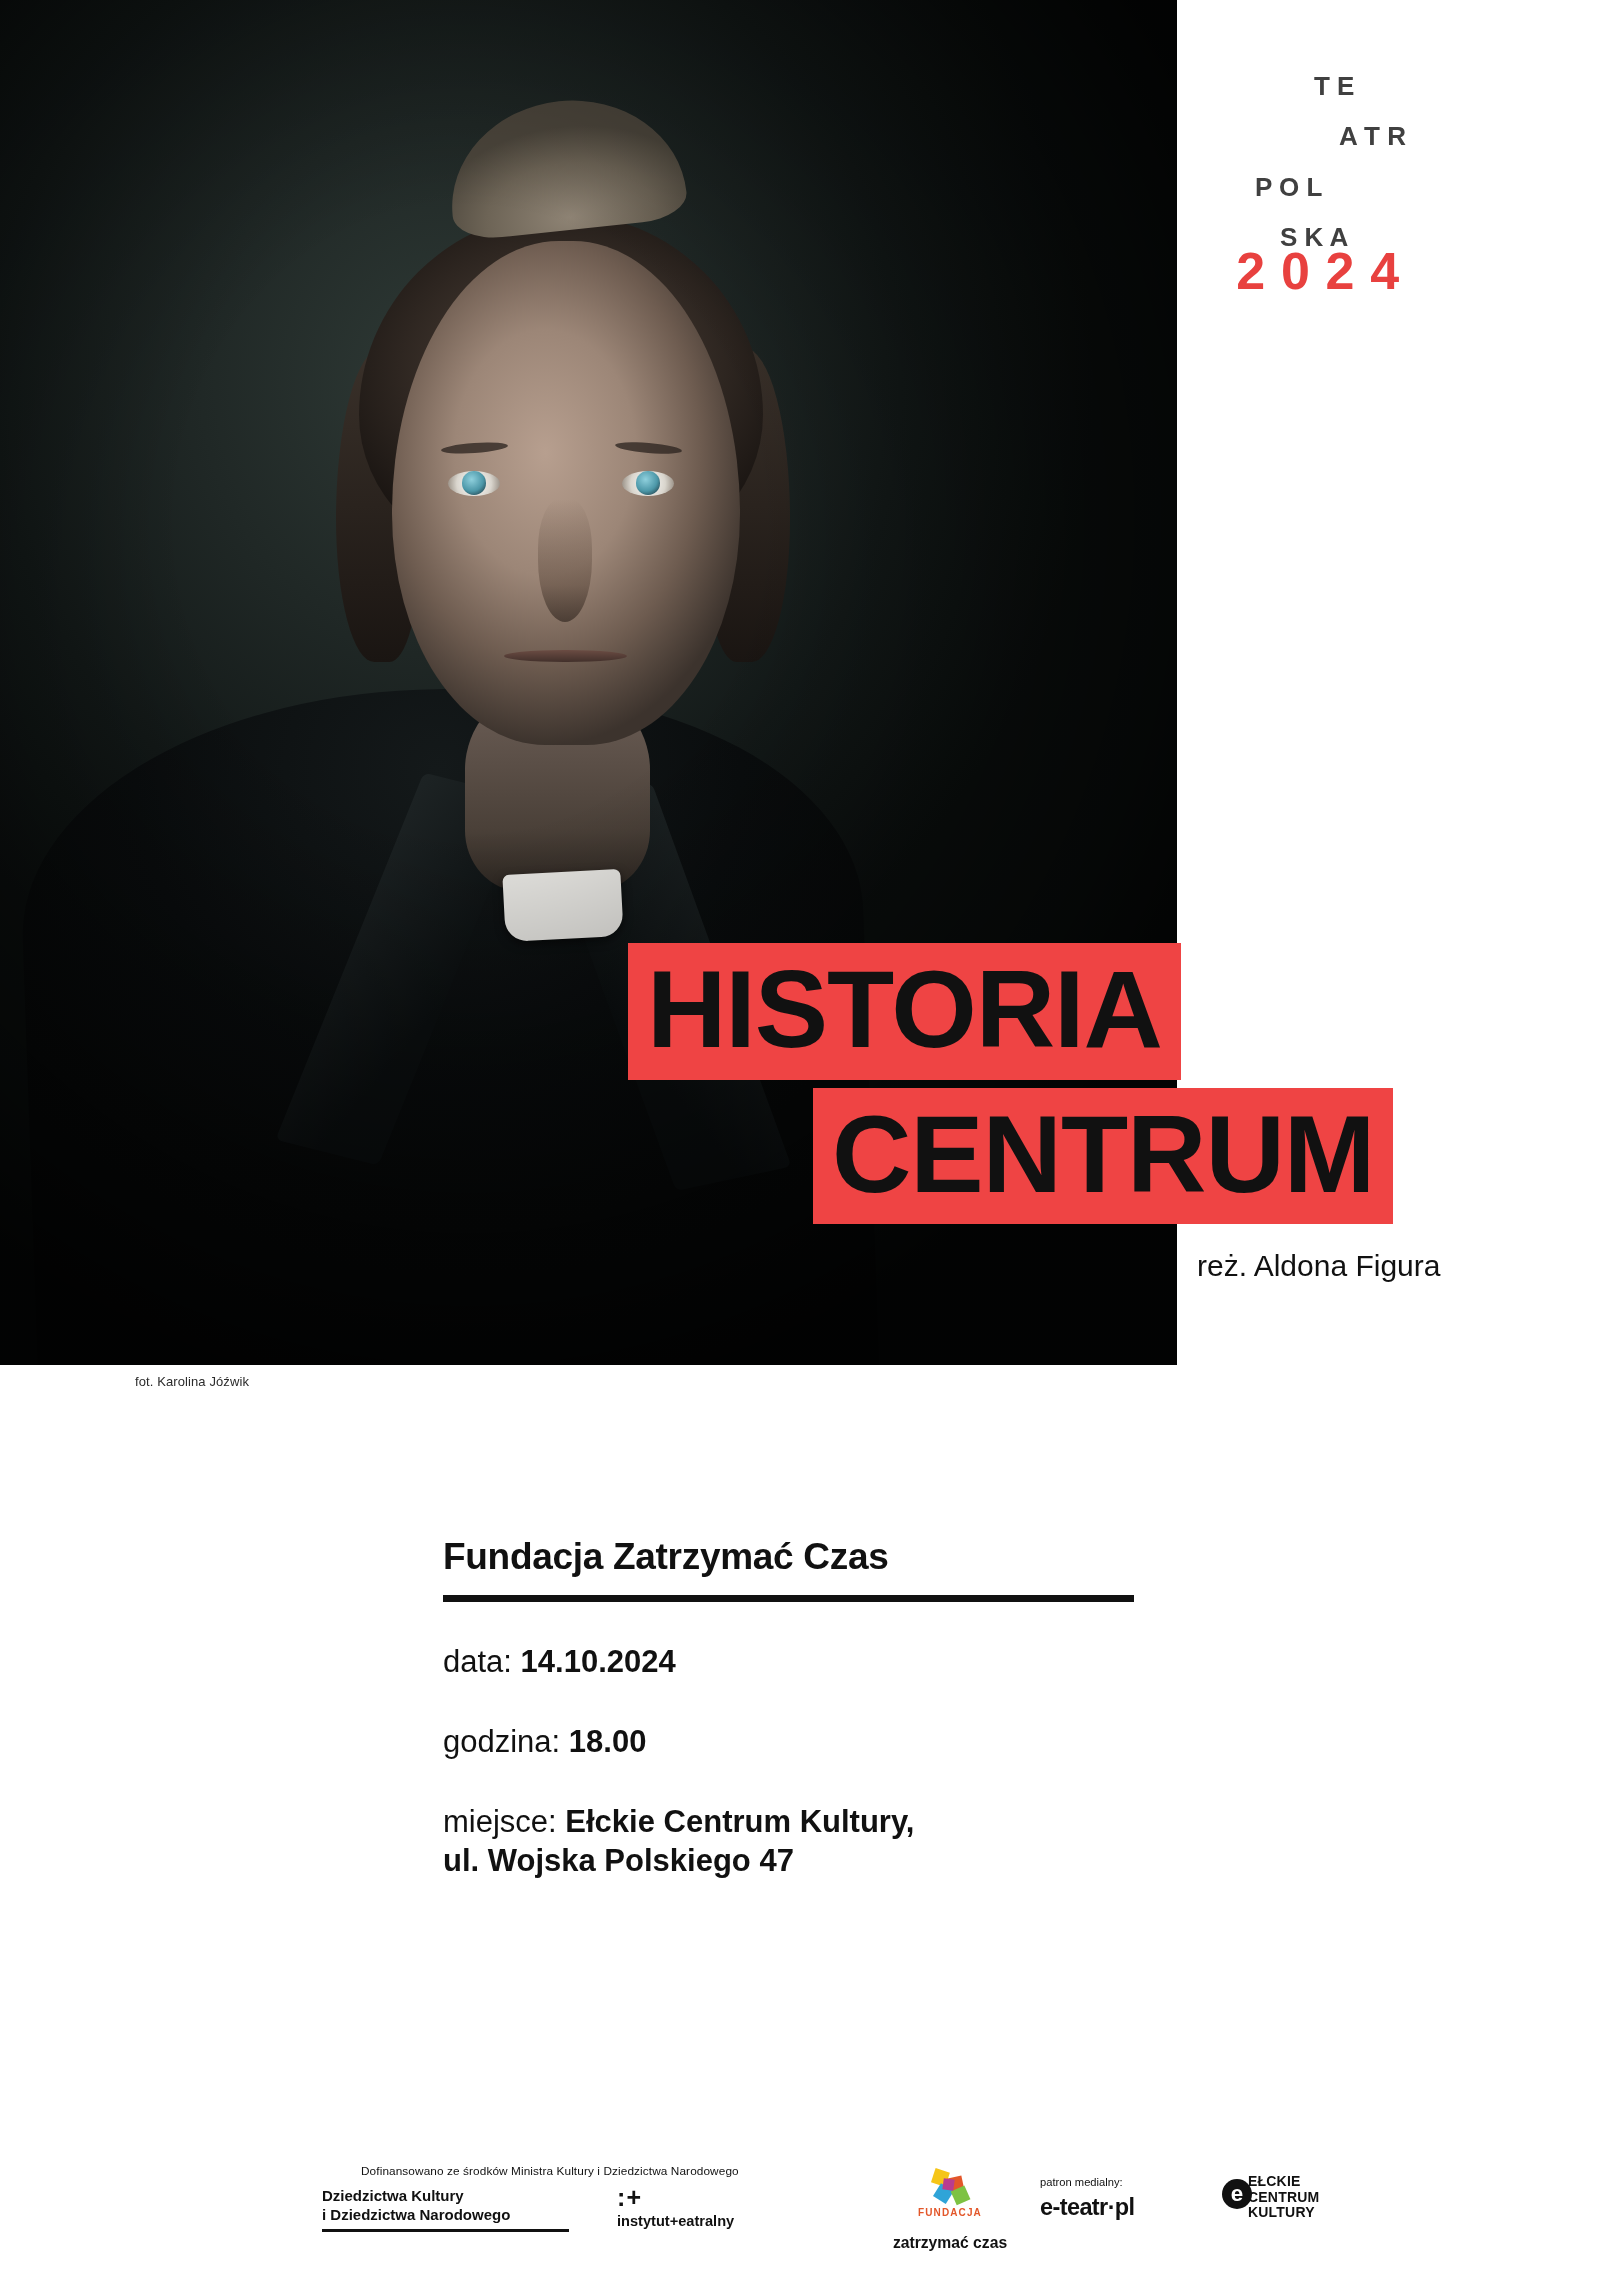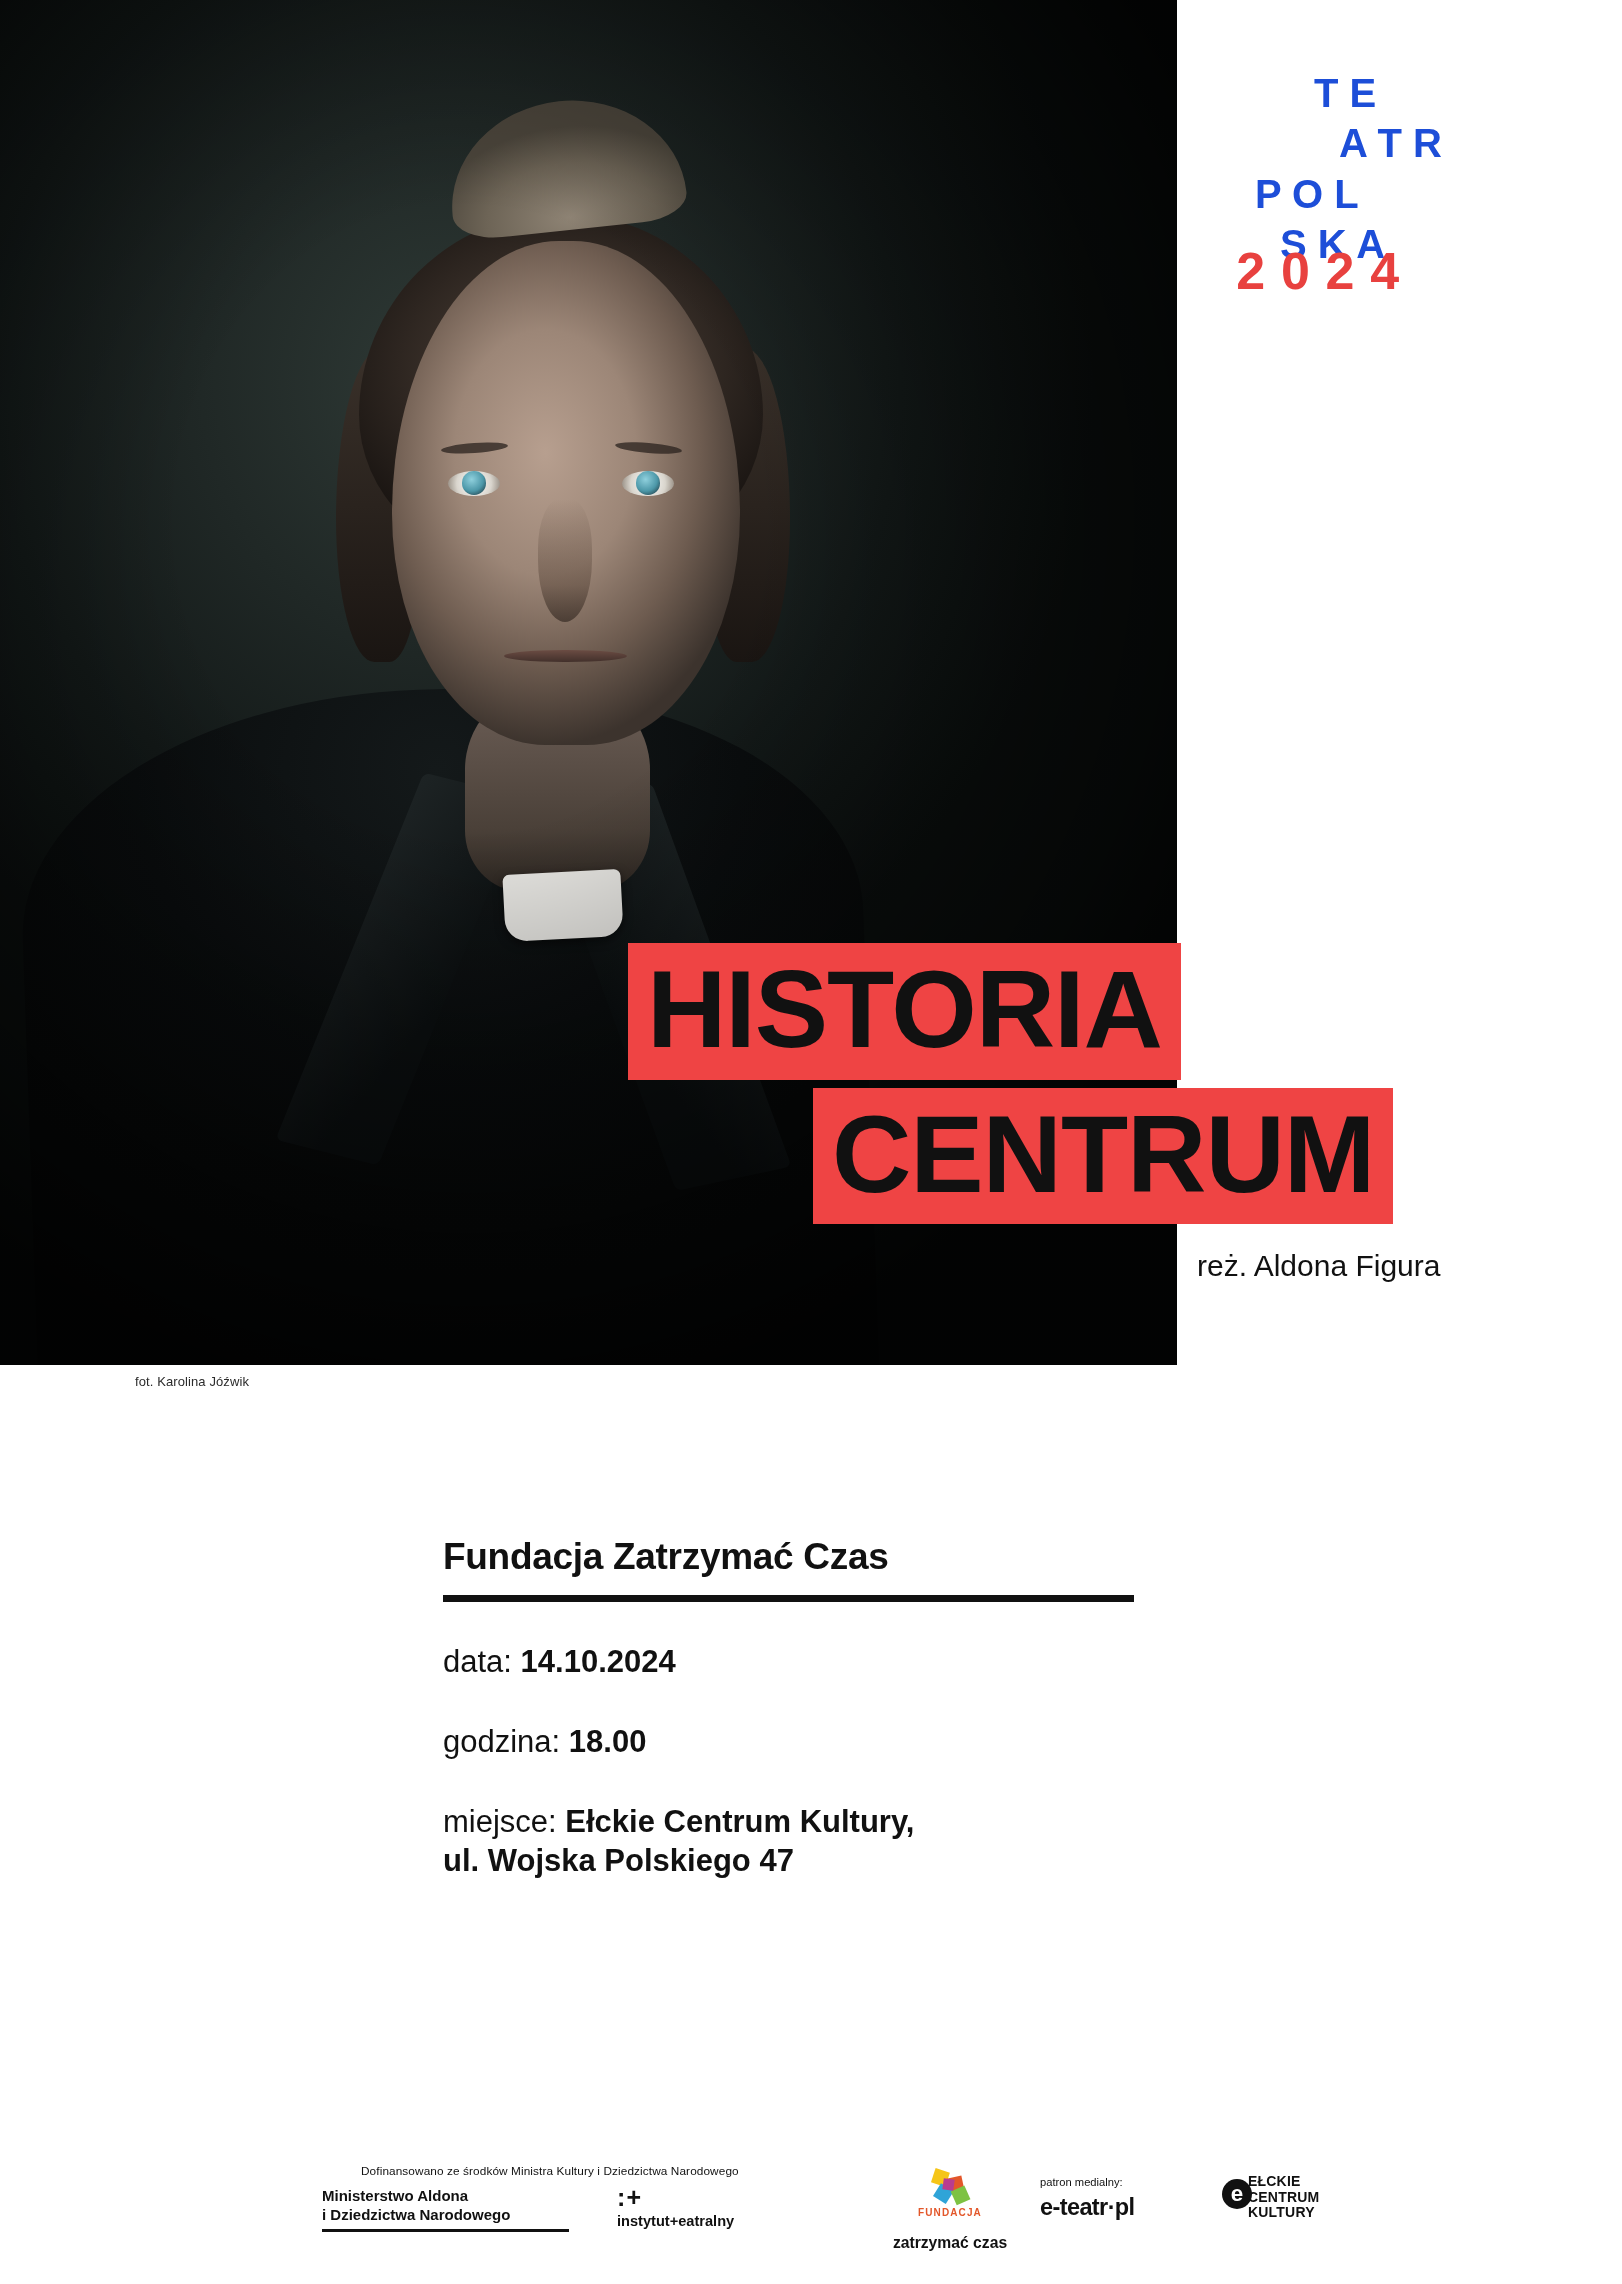--- a/index.html
+++ b/index.html
@@ -168,22 +168,22 @@
   #tp-logo {
     position: absolute;
     right: 84px;
     top: 73px;
     width: 314px;
     height: 247px;
   }
   #tp-logo .tl {
     position: absolute;
     font-weight: 700;
-    font-size: 40px;
-    color: #1d4ed8;
+    font-size: 26px;
+    color: #404040;
     letter-spacing: 0;
     line-height: 1;
   }
   #tp-logo .year {
     position: absolute;
     left: 12.3px; top: 168px;
     font-weight: 700;
     font-size: 52px;
     letter-spacing: 15.7px;
     color: #e8413f;
@@ -426,21 +426,21 @@
       <span class="val">Ełckie Centrum Kultury,</span><br>
       <span class="val">ul. Wojska Polskiego 47</span>
     </div>
   </div>
 
   <div id="footer">
 
     <div id="mkidn">
       <div class="fund-line">Dofinansowano ze środków Ministra Kultury i Dziedzictwa Narodowego</div>
       <div class="min-name">
-        <span>Ministerstwo Aldona</span><br>
+        <span>Dziedzictwa Kultury</span><br>
         <span>i Dziedzictwa Narodowego</span>
       </div>
       <div class="min-rule"></div>
     </div>
 
     <div id="instytut">
       <div class="dots">:+</div>
       <div class="name">instytut+eatralny</div>
     </div>
 

